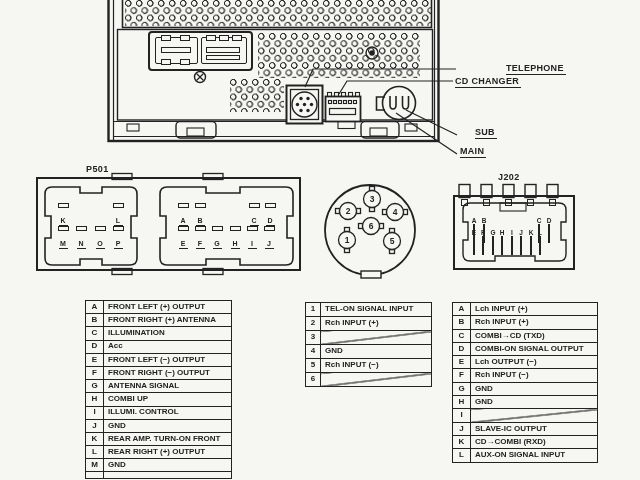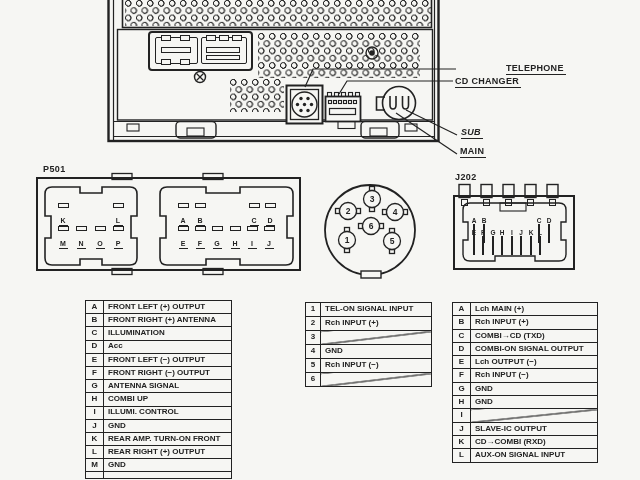--- a/index.html
+++ b/index.html
@@ -13,21 +13,21 @@
     background-size:11px 14.6px, 11px 14.6px;
     background-position:0 0, 5.5px 7.3px;}
   
   .assy{position:absolute;border:2px solid #222;border-radius:4px;}
   .conn{position:absolute;border:1.6px solid #222;border-radius:2px;}
   .tooth{position:absolute;border:1.2px solid #222;background:#f6f6f3;}
   .midbar{position:absolute;border:1.2px solid #222;}
   
   .lbl{position:absolute;font:bold 9px/10px "Liberation Sans",sans-serif;letter-spacing:.3px;
        border-bottom:1.5px solid #222;padding:0 2px 1px 0;white-space:nowrap;}
-  .clbl{position:absolute;font:bold 9px/10px "Liberation Sans",sans-serif;letter-spacing:.4px;white-space:nowrap;}
+  .clbl{position:absolute;font:bold 9px/10px "Liberation Sans",sans-serif;letter-spacing:.4px;white-space:nowrap;margin-left:43px;}
   
   .pinA{position:absolute;width:14px;text-align:center;}
   .pinA .bar{display:block;width:9px;height:3px;border:1px solid #222;margin:0 auto 1px;}
   .pinA b{display:inline-block;font:bold 7px/7px "Liberation Sans",sans-serif;
           border-bottom:1px solid #222;padding:0 1px 1px;min-width:7px;}
   
   .pinB{position:absolute;width:10px;text-align:center;}
   .pinB b{display:block;font:bold 6.5px/6.5px "Liberation Sans",sans-serif;}
   .pinB .bar{width:6px;height:3px;border:1px solid #222;margin:1px auto 0;}
   
@@ -202,21 +202,21 @@
         <rect x="527.5" y="199.5" width="6" height="6" stroke-width="1"></rect>
         <rect x="549.5" y="199.5" width="6" height="6" stroke-width="1"></rect>
         <path d="M470,203 H559 Q566,203 566,210 V222 H561 V240 H566 V254 Q566,261 559,261 H535 V256 H495 V261 H470 Q463,261 463,254 V240 H468 V222 H463 V210 Q463,203 470,203 Z"></path>
         <rect x="500" y="203" width="26" height="8" stroke-width="1.1"></rect>
       </g>
     </g>
   </svg>
 
   <span class="lbl" style="left:458px;top:63px;margin-left:48px;">TELEPHONE</span>
   <span class="lbl" style="left:455px;top:76px;">CD CHANGER</span>
-  <span class="lbl" style="left:461px;top:127px;font-style:italic;">SUB</span>
+  <span class="lbl" style="left:475px;top:127px;">SUB</span>
   <span class="lbl" style="left:460px;top:146px;">MAIN</span>
   <span class="clbl" style="left:43px;top:164px;">P501</span>
   <span class="clbl" style="left:455px;top:172px;">J202</span>
 
   <div class="pinA" style="left:56px;top:203px;"><i class="bar"></i><b>K</b></div>
   <div class="pinA" style="left:111px;top:203px;"><i class="bar"></i><b>L</b></div>
   <div class="pinA" style="left:56px;top:226px;"><i class="bar"></i><b>M</b></div>
   <div class="pinA" style="left:74px;top:226px;"><i class="bar"></i><b>N</b></div>
   <div class="pinA" style="left:93px;top:226px;"><i class="bar"></i><b>O</b></div>
   <div class="pinA" style="left:111px;top:226px;"><i class="bar"></i><b>P</b></div>
@@ -343,21 +343,21 @@
     </table>
 
   <table class="pt t-cd" style="left:452px;top:302px;width:146px;">
     <colgroup>
         <col style="width:18px;">
         <col>
       </colgroup>
     <tbody>
         <tr>
           <td class="pc">A</td>
-          <td>Lch MAIN (+)</td>
+          <td>Lch INPUT (+)</td>
         </tr>
     <tr>
           <td class="pc">B</td>
           <td>Rch INPUT (+)</td>
         </tr>
     <tr>
           <td class="pc">C</td>
           <td>COMBI→CD (TXD)</td>
         </tr>
     <tr>

